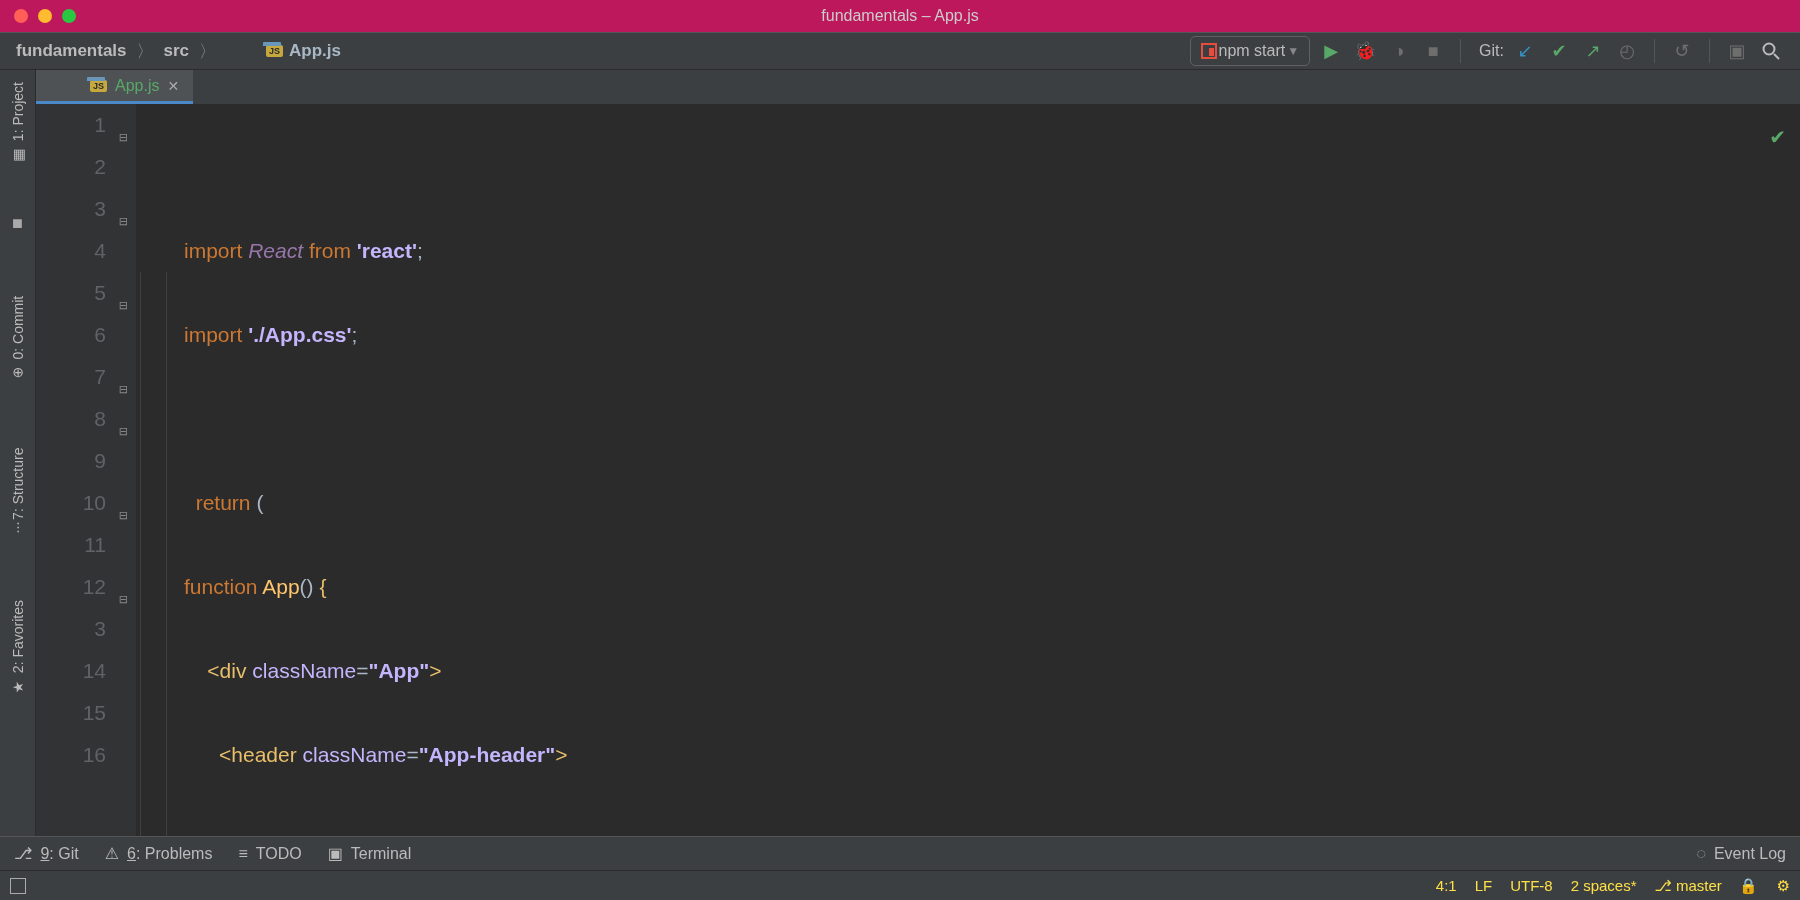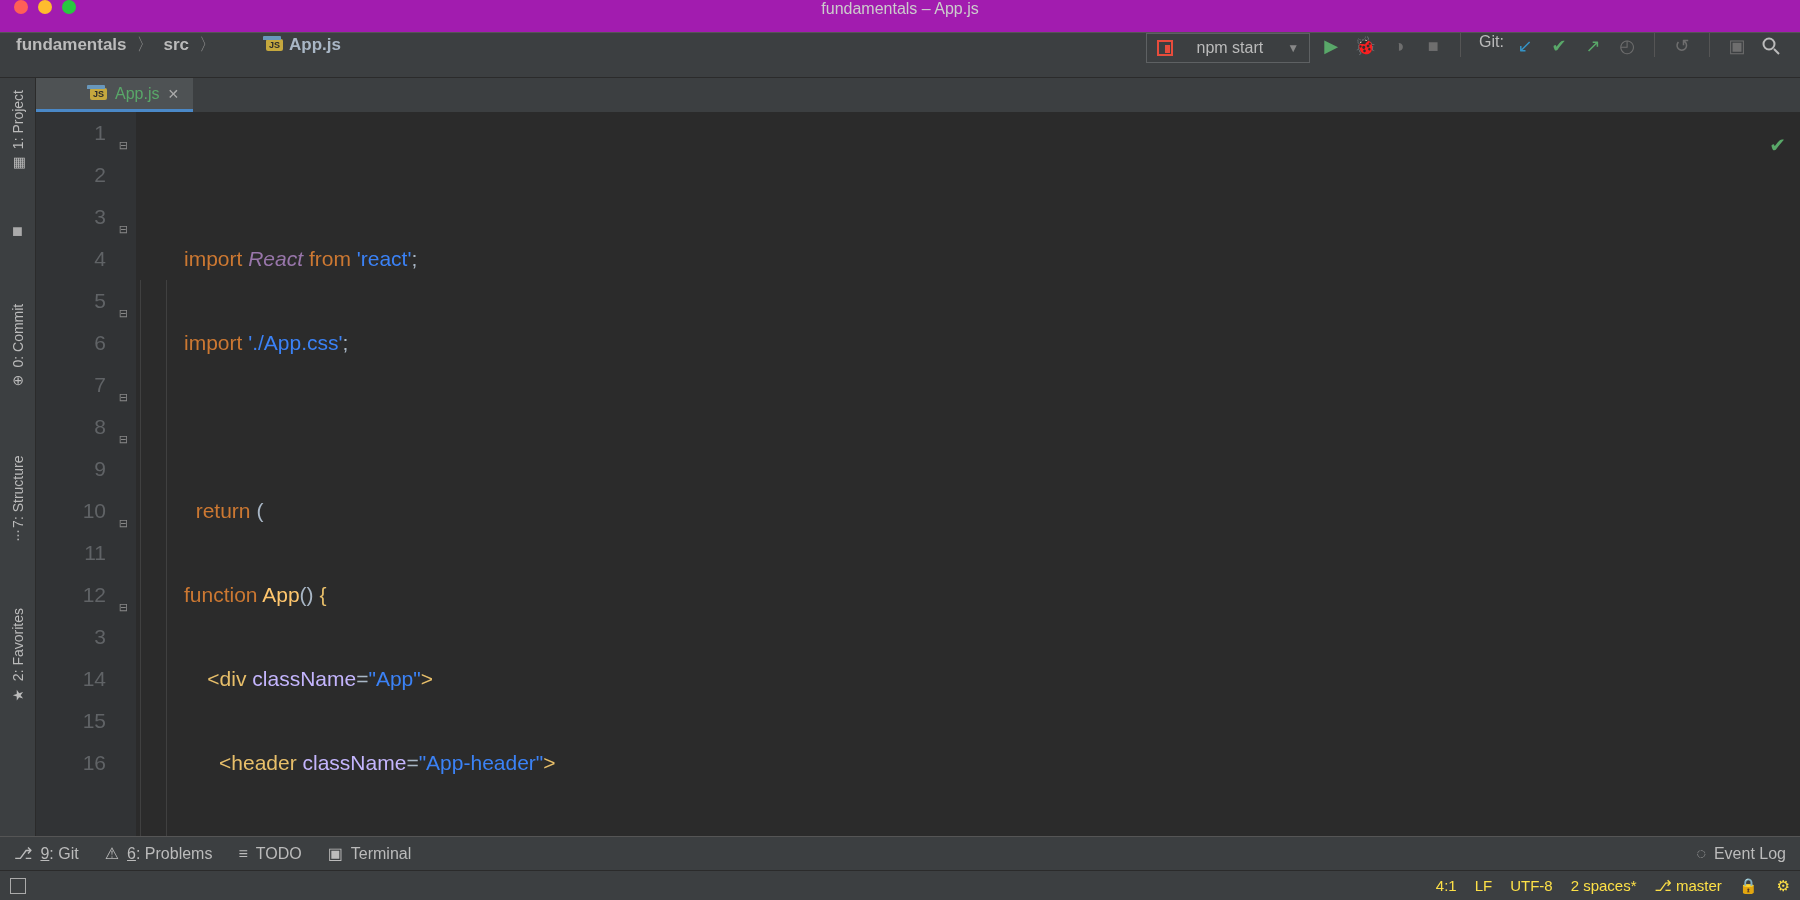--- a/index.html
+++ b/index.html
@@ -1,30 +1,30 @@
 <!DOCTYPE html>
 <html><head>
 <meta charset="utf-8">
 <style>
 * { margin:0; padding:0; box-sizing:border-box; font-family:-apple-system,BlinkMacSystemFont,"Segoe UI",sans-serif; }
 body { background:#3c3f41; color:#bbb; width:1800px; height:900px; overflow:hidden; display:flex; flex-direction:column; }
-.titlebar { height:32px; background:#a21caf; display:flex; position:relative; }
+.titlebar { height:32px; background:#be185d; display:flex; align-items:center; position:relative; }
 .traffic { display:flex; gap:10px; padding-left:14px; }
 .tl { width:14px; height:14px; border-radius:50%; }
 .tl.r{background:#ff5f57;} .tl.y{background:#febc2e;} .tl.g{background:#28c840;}
 .title { position:absolute; left:50%; transform:translateX(-50%); color:#ccc; font-size:16px; }
-.navbar { height:46px; background:#3c3f41; border-top:1px solid #555; border-bottom:1px solid #2b2b2b; display:flex; align-items:flex-start; padding:0 16px; gap:8px; }
+.navbar { height:38px; background:#3c3f41; border-top:1px solid #555; border-bottom:1px solid #2b2b2b; display:flex; align-items:center; padding:0 16px; gap:8px; }
 .breadcrumb { display:flex; align-items:center; gap:10px; font-size:17px; }
 .bc-item { color:#bbb; font-weight:600; }
 .bc-item.file { color:#a9b7c6; display:flex; align-items:center; gap:6px; }
 .bc-sep { color:#888; }
 .js-icon { background:#c5a83e; color:#2b2b2b; font-size:9px; font-weight:bold; padding:1px 3px; border-radius:2px; display:inline-block; position:relative;margin-left:40px; }
 .js-icon::before { content:""; position:absolute; top:-3px; left:-3px; right:2px; height:4px; background:#6897bb; border-radius:1px 1px 0 0; }
 .flex-spacer { flex:1; }
-.run-config { display:flex; align-items:center; border:1px solid #5e6163; border-radius:0; height:30px; padding:0 10px; gap:24px; font-size:16px; color:#bbb; }
+.run-config { display:flex; align-items:center; border:1px solid #5e6163; border-radius:5px; height:30px; padding:0 10px; gap:2px; font-size:16px; color:#bbb; }
 .npm-icon { width:16px; height:16px; border:2px solid #e74c3c; position:relative; }
 .npm-icon::after { content:""; position:absolute; right:1px; bottom:1px; width:5px; height:8px; background:#e74c3c; }
 .tb-ico { width:26px; height:26px; display:flex; align-items:center; justify-content:center; font-size:18px; cursor:pointer; }
 .tb-sep { width:1px; height:24px; background:#555; margin:0 6px; }
 .play { color:#59a869; font-size:18px; }
 .bug { color:#59a869; }
 .muted { color:#6e6e6e; }
 .main { flex:1; display:flex; overflow:hidden; }
 .sidebar-left { width:36px; background:#3c3f41; border-right:1px solid #2b2b2b; display:flex; flex-direction:column; align-items:center; padding-top:8px; gap:20px; }
 .side-tab { writing-mode:vertical-rl; transform:rotate(180deg); font-size:14px; color:#bbb; cursor:pointer; padding:4px 0; display:flex; align-items:center; gap:6px; }
@@ -35,21 +35,21 @@
 .tab-close { color:#aaa; font-size:14px; }
 .code-wrap { flex:1; display:flex; position:relative; font-family:"JetBrains Mono",Menlo,Consolas,monospace; font-size:21px; line-height:42px; }
 .gutter { width:100px; background:#313335; text-align:right; padding-right:30px; color:#606366; position:relative; }
 .fold-col { position:absolute; right:4px; top:0; width:18px; }
 .fold { position:absolute; left:0; width:14px; height:14px; color:#888; font-size:11px; }
 .code { flex:1; padding-left:48px; white-space:pre; position:relative; }
 .indent-guide { position:absolute; top:168px; bottom:0; border-left:1px solid #404040; }
 .kw { color:#cc7832; }
 .def { color:#ffc66d; }
 .it { color:#9876aa; font-style:italic; }
-.str { color:#3b82f6; }
+.str { color:#c4b5fd;font-weight:bold; }
 .tag { color:#e8bf6a; }
 .attr { color:#c4b5fd; }
 .id { color:#a9b7c6; }
 .punc { color:#a9b7c6; }
 .brace { color:#e8bf6a; }
 .valid-ico { position:absolute; top:12px; right:14px; color:#59a869; font-size:20px; }
 .bottom-bar { height:34px; background:#3c3f41; border-top:1px solid #555; display:flex; align-items:center; padding:0 14px; gap:26px; font-size:16px; color:#bbb; }
 .bb-item { display:flex; align-items:center; gap:8px; cursor:pointer; }
 .bb-item .u { text-decoration:underline; }
 .status-bar { height:30px; background:#3c3f41; border-top:1px solid #2b2b2b; display:flex; align-items:center; padding:0 10px; gap:18px; font-size:15px; color:#fde047; justify-content:flex-end; }

